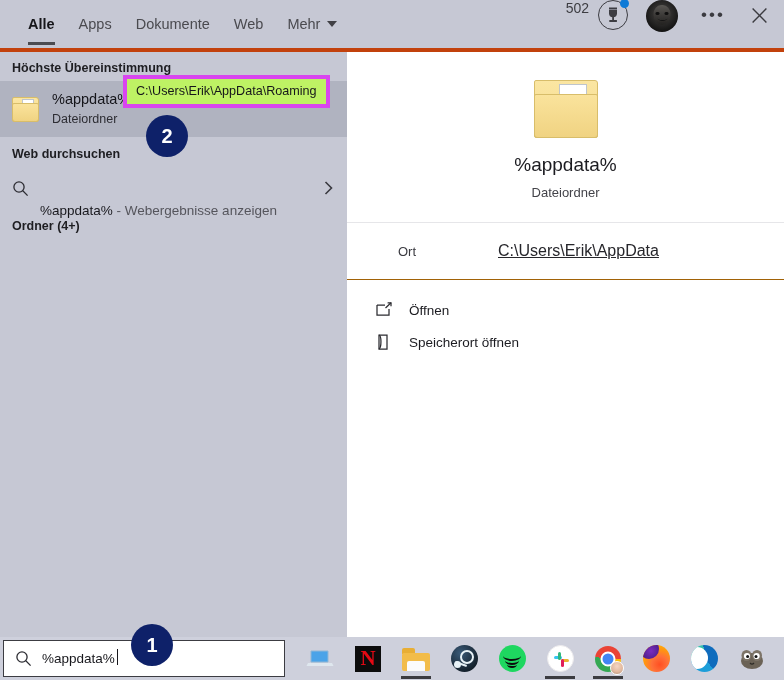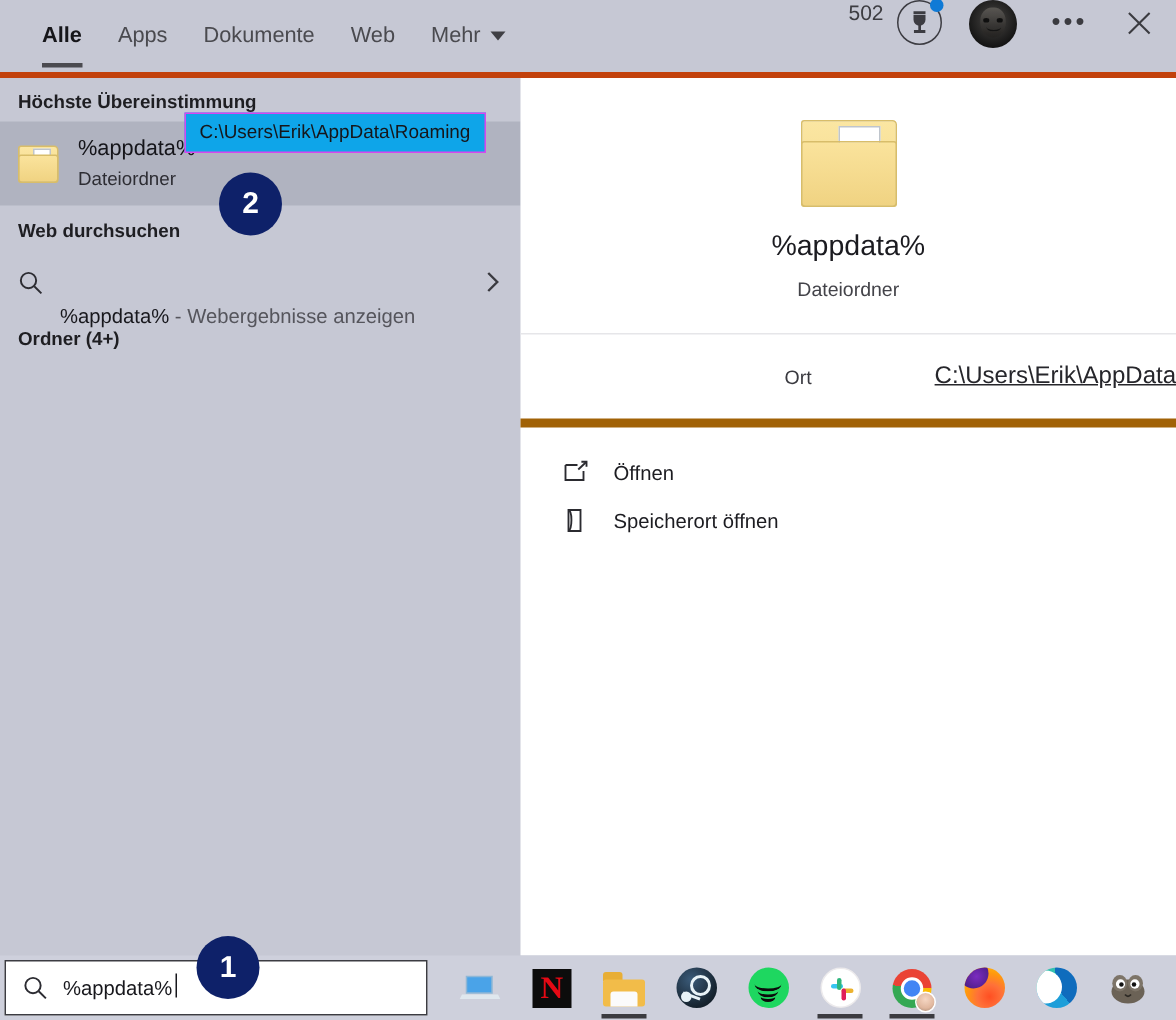--- a/index.html
+++ b/index.html
@@ -281,22 +281,22 @@
     background: linear-gradient(180deg, #fae39c 0%, #f0d382 100%);
     border: 1px solid #d8bd6a;
     box-sizing: border-box;
   }
 
   
   .tooltip {
     position: absolute;
     left: 123px;
     top: 75px;
-    background: #0ea5e9;
-    border: 1px solid #d946ef;
+    background: #bef264;
+    border: 4px solid #d946ef;
     padding: 5px 9px 6px 9px;
     font-size: 12.6px;
     color: #16161a;
     white-space: nowrap;
     z-index: 40;
   }
 
   
   .badge {
     position: absolute;
@@ -328,23 +328,22 @@
   }
   .preview-type {
     font-size: 13px;
     color: #434349;
     margin-top: 9px;
   }
   .preview-meta {
     display: flex;
     align-items: center;
     height: 56px;
-    padding-left: 17px;
-    border-bottom: 6px solid #a16207;
-    justify-content: flex-end;
+    padding-left: 51px;
+    border-bottom: 1px solid #a16207;
   }
   .preview-meta .label {
     width: 100px;
     font-size: 13px;
     color: #3a3a40;
   }
   .preview-meta .value {
     font-size: 16px;
     color: #26262b;
     text-decoration: underline;

